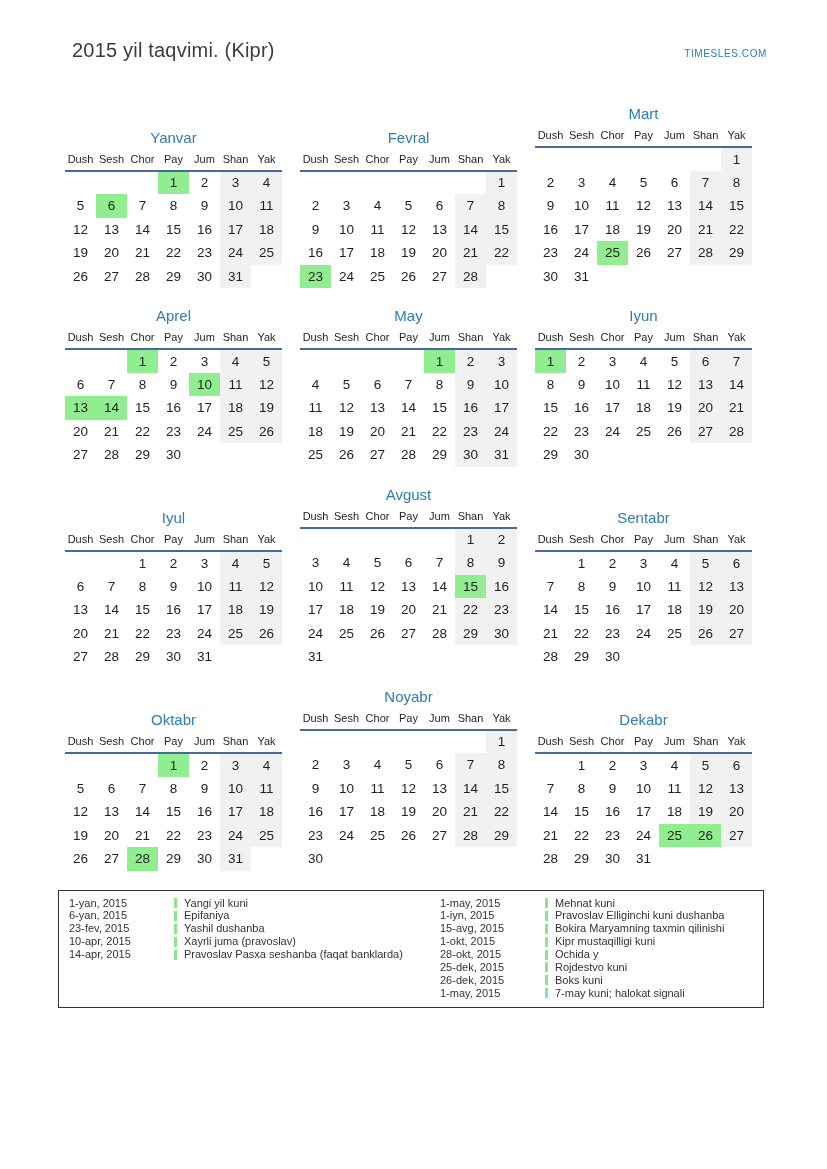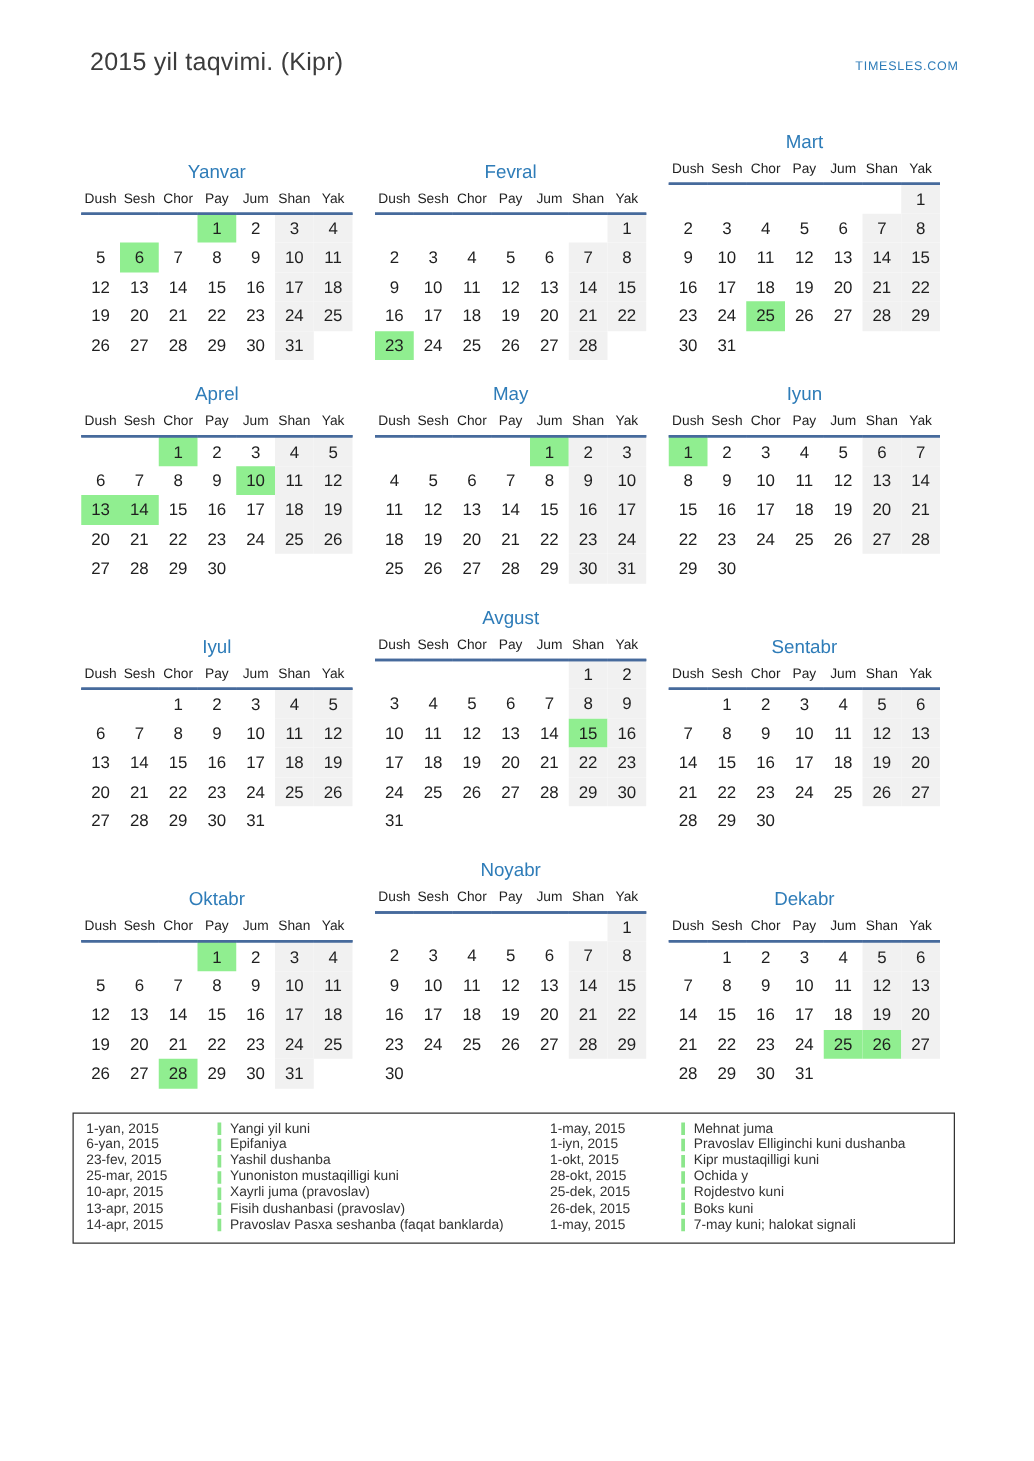--- a/index.html
+++ b/index.html
@@ -857,50 +857,45 @@
         <span class="legend-date">6-yan, 2015</span>
         <span class="legend-bar"></span>
         <span class="legend-name">Epifaniya</span>
       </div>
       <div class="legend-row">
         <span class="legend-date">23-fev, 2015</span>
         <span class="legend-bar"></span>
         <span class="legend-name">Yashil dushanba</span>
       </div>
       <div class="legend-row">
-        <span class="legend-date">25-mar, 2015</span>
-        <span class="legend-bar"></span>
-        <span class="legend-name">Yunoniston mustaqilligi kuni</span>
-      </div>
-      <div class="legend-row">
         <span class="legend-date">10-apr, 2015</span>
         <span class="legend-bar"></span>
         <span class="legend-name">Xayrli juma (pravoslav)</span>
-      </div>
-      <div class="legend-row">
-        <span class="legend-date">13-apr, 2015</span>
-        <span class="legend-bar"></span>
-        <span class="legend-name">Fisih dushanbasi (pravoslav)</span>
       </div>
       <div class="legend-row">
         <span class="legend-date">14-apr, 2015</span>
         <span class="legend-bar"></span>
         <span class="legend-name">Pravoslav Pasxa seshanba (faqat banklarda)</span>
       </div>
     </div>
   <div class="legend-col" id="legend-col-1">
       <div class="legend-row">
         <span class="legend-date">1-may, 2015</span>
         <span class="legend-bar"></span>
-        <span class="legend-name">Mehnat juma</span>
+        <span class="legend-name">Mehnat kuni</span>
       </div>
       <div class="legend-row">
         <span class="legend-date">1-iyn, 2015</span>
         <span class="legend-bar"></span>
         <span class="legend-name">Pravoslav Elliginchi kuni dushanba</span>
+      </div>
+      <div class="legend-row">
+        <span class="legend-date">15-avg, 2015</span>
+        <span class="legend-bar"></span>
+        <span class="legend-name">Bokira Maryamning taxmin qilinishi</span>
       </div>
       <div class="legend-row">
         <span class="legend-date">1-okt, 2015</span>
         <span class="legend-bar"></span>
         <span class="legend-name">Kipr mustaqilligi kuni</span>
       </div>
       <div class="legend-row">
         <span class="legend-date">28-okt, 2015</span>
         <span class="legend-bar"></span>
         <span class="legend-name">Ochida y</span>

